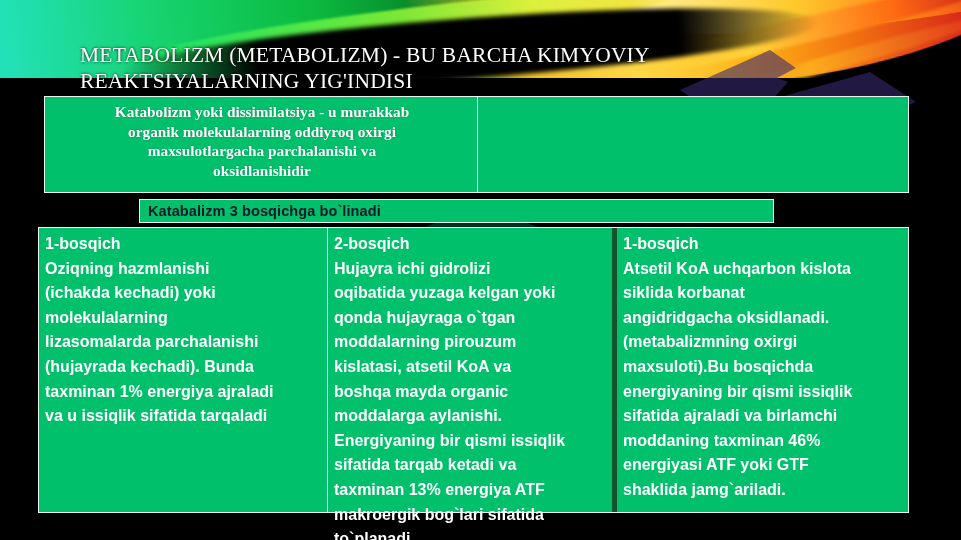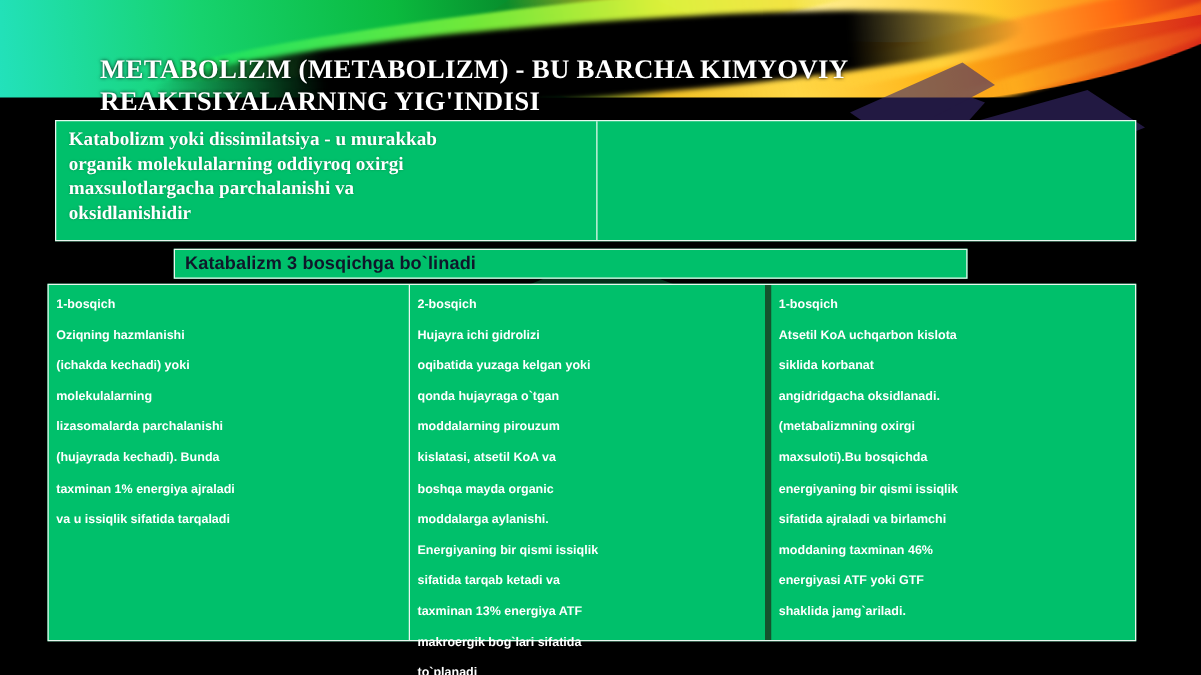--- a/index.html
+++ b/index.html
@@ -144,21 +144,20 @@
     position: absolute;
     left: 80px; top: 42px;
     width: 680px;
     color: #ffffff;
     font-family: "Liberation Serif", serif;
     font-size: 21.5px;
     line-height: 26px;
     letter-spacing: .2px;
     text-shadow: 0 0 3px rgba(0,0,0,.9);
     white-space: pre-line;
-    font-weight: bold;
   }
 
   
   .tbl {
     position: absolute;
     display: flex;
     background: #00c06b;
     border: 1px solid #e8f7ef;
     box-sizing: border-box;
   }
@@ -170,21 +169,21 @@
     box-sizing: border-box;
     color: #ffffff;
     font-family: "Liberation Serif", serif;
     font-weight: bold;
     font-size: 15.3px;
     line-height: 19.5px;
     padding: 5px 8px 4px 10px;
     white-space: pre-line;
     text-shadow: 0 0 2px rgba(0,0,0,.25);
   }
-  #cell-catabolism { width: 433px; border-right: 1px solid #e8f7ef; }
+  #cell-catabolism { width: 433px; border-right: 1px solid #e8f7ef; text-align: center; }
   #cell-anabolism  { width: 431px; }
 
   
   #banner-stages {
     position: absolute;
     left: 139px; top: 199px;
     width: 635px; height: 24px;
     background: #00c06b;
     border: 1px solid #e8f7ef;
     box-sizing: border-box;
@@ -200,21 +199,21 @@
   
   #table-stages {
     left: 38px; top: 227px;
     width: 871px; height: 286px;
   }
   #table-stages .cell {
     box-sizing: border-box;
     color: #ffffff;
     font-family: "Liberation Sans", sans-serif;
     font-weight: bold;
-    font-size: 10px;
+    font-size: 16px;
     line-height: 24.6px;
     padding: 4px 6px 0 6px;
     white-space: pre-line;
     overflow: visible;
   }
   #cell-stage-1 { width: 289px; border-right: 1px solid #e8f7ef; }
   #cell-stage-2 { width: 289px; border-right: 5px solid #14532d; }
   #cell-stage-3 { width: 291px; }
 
   

